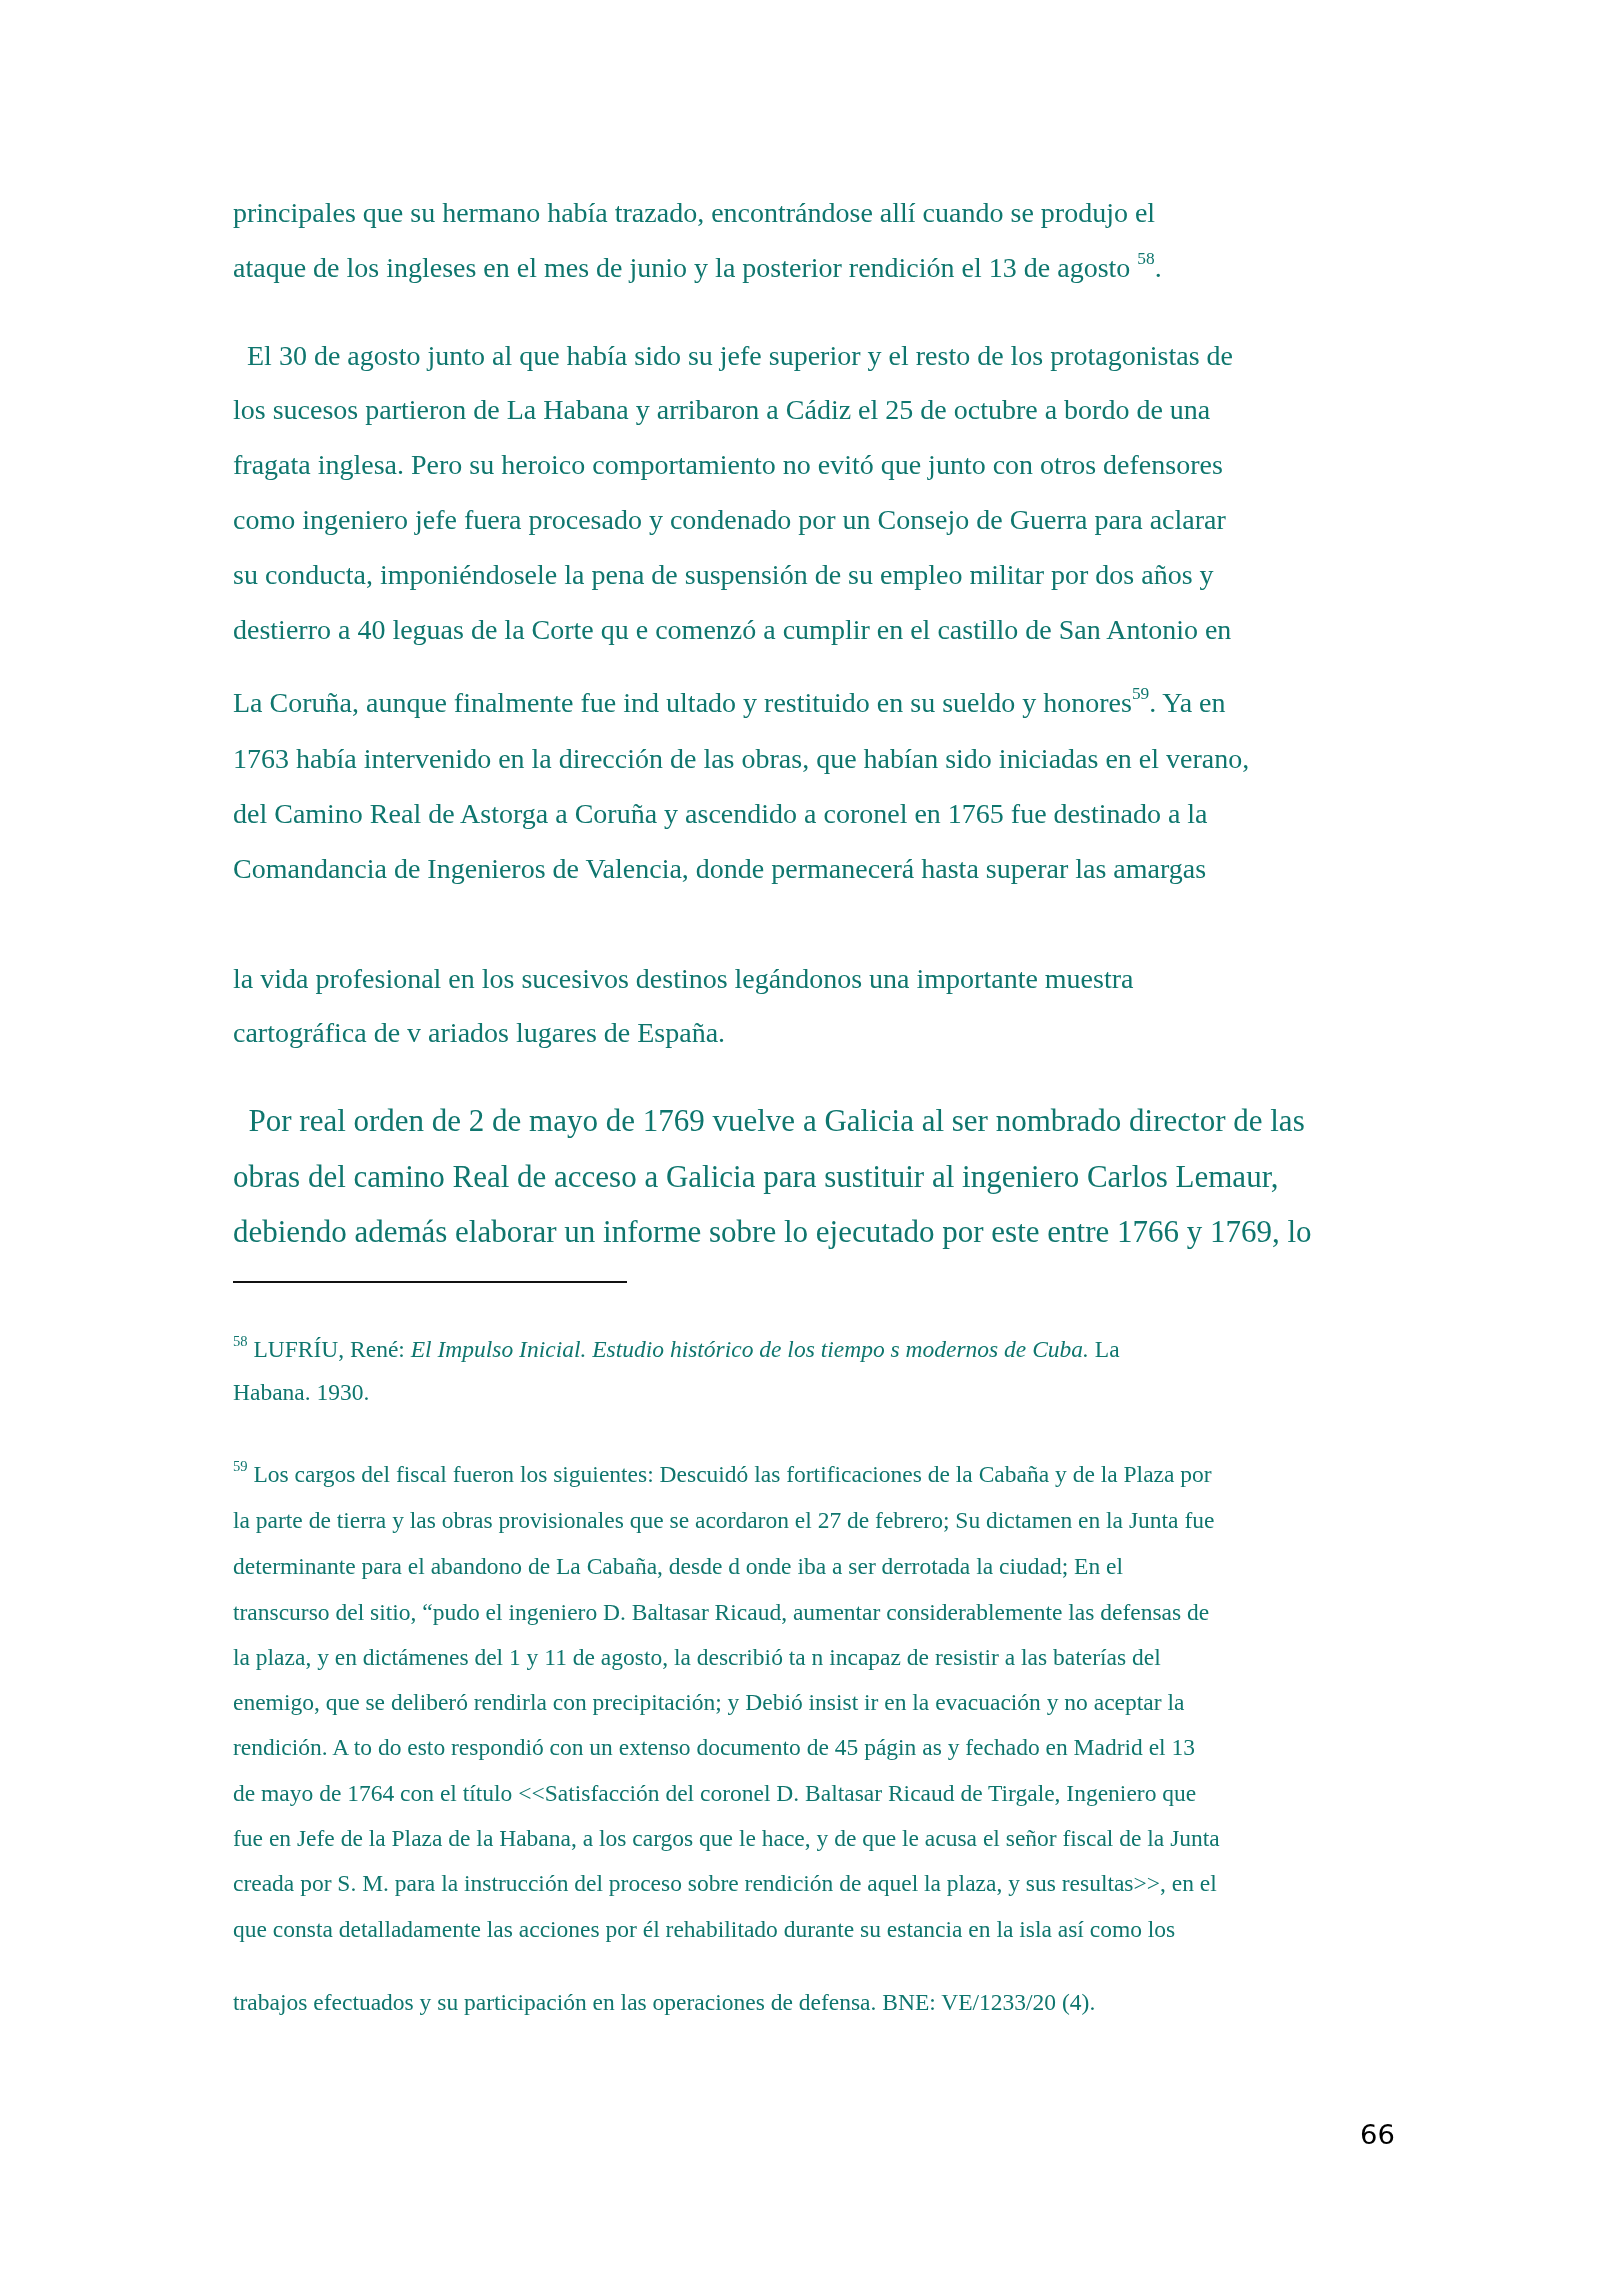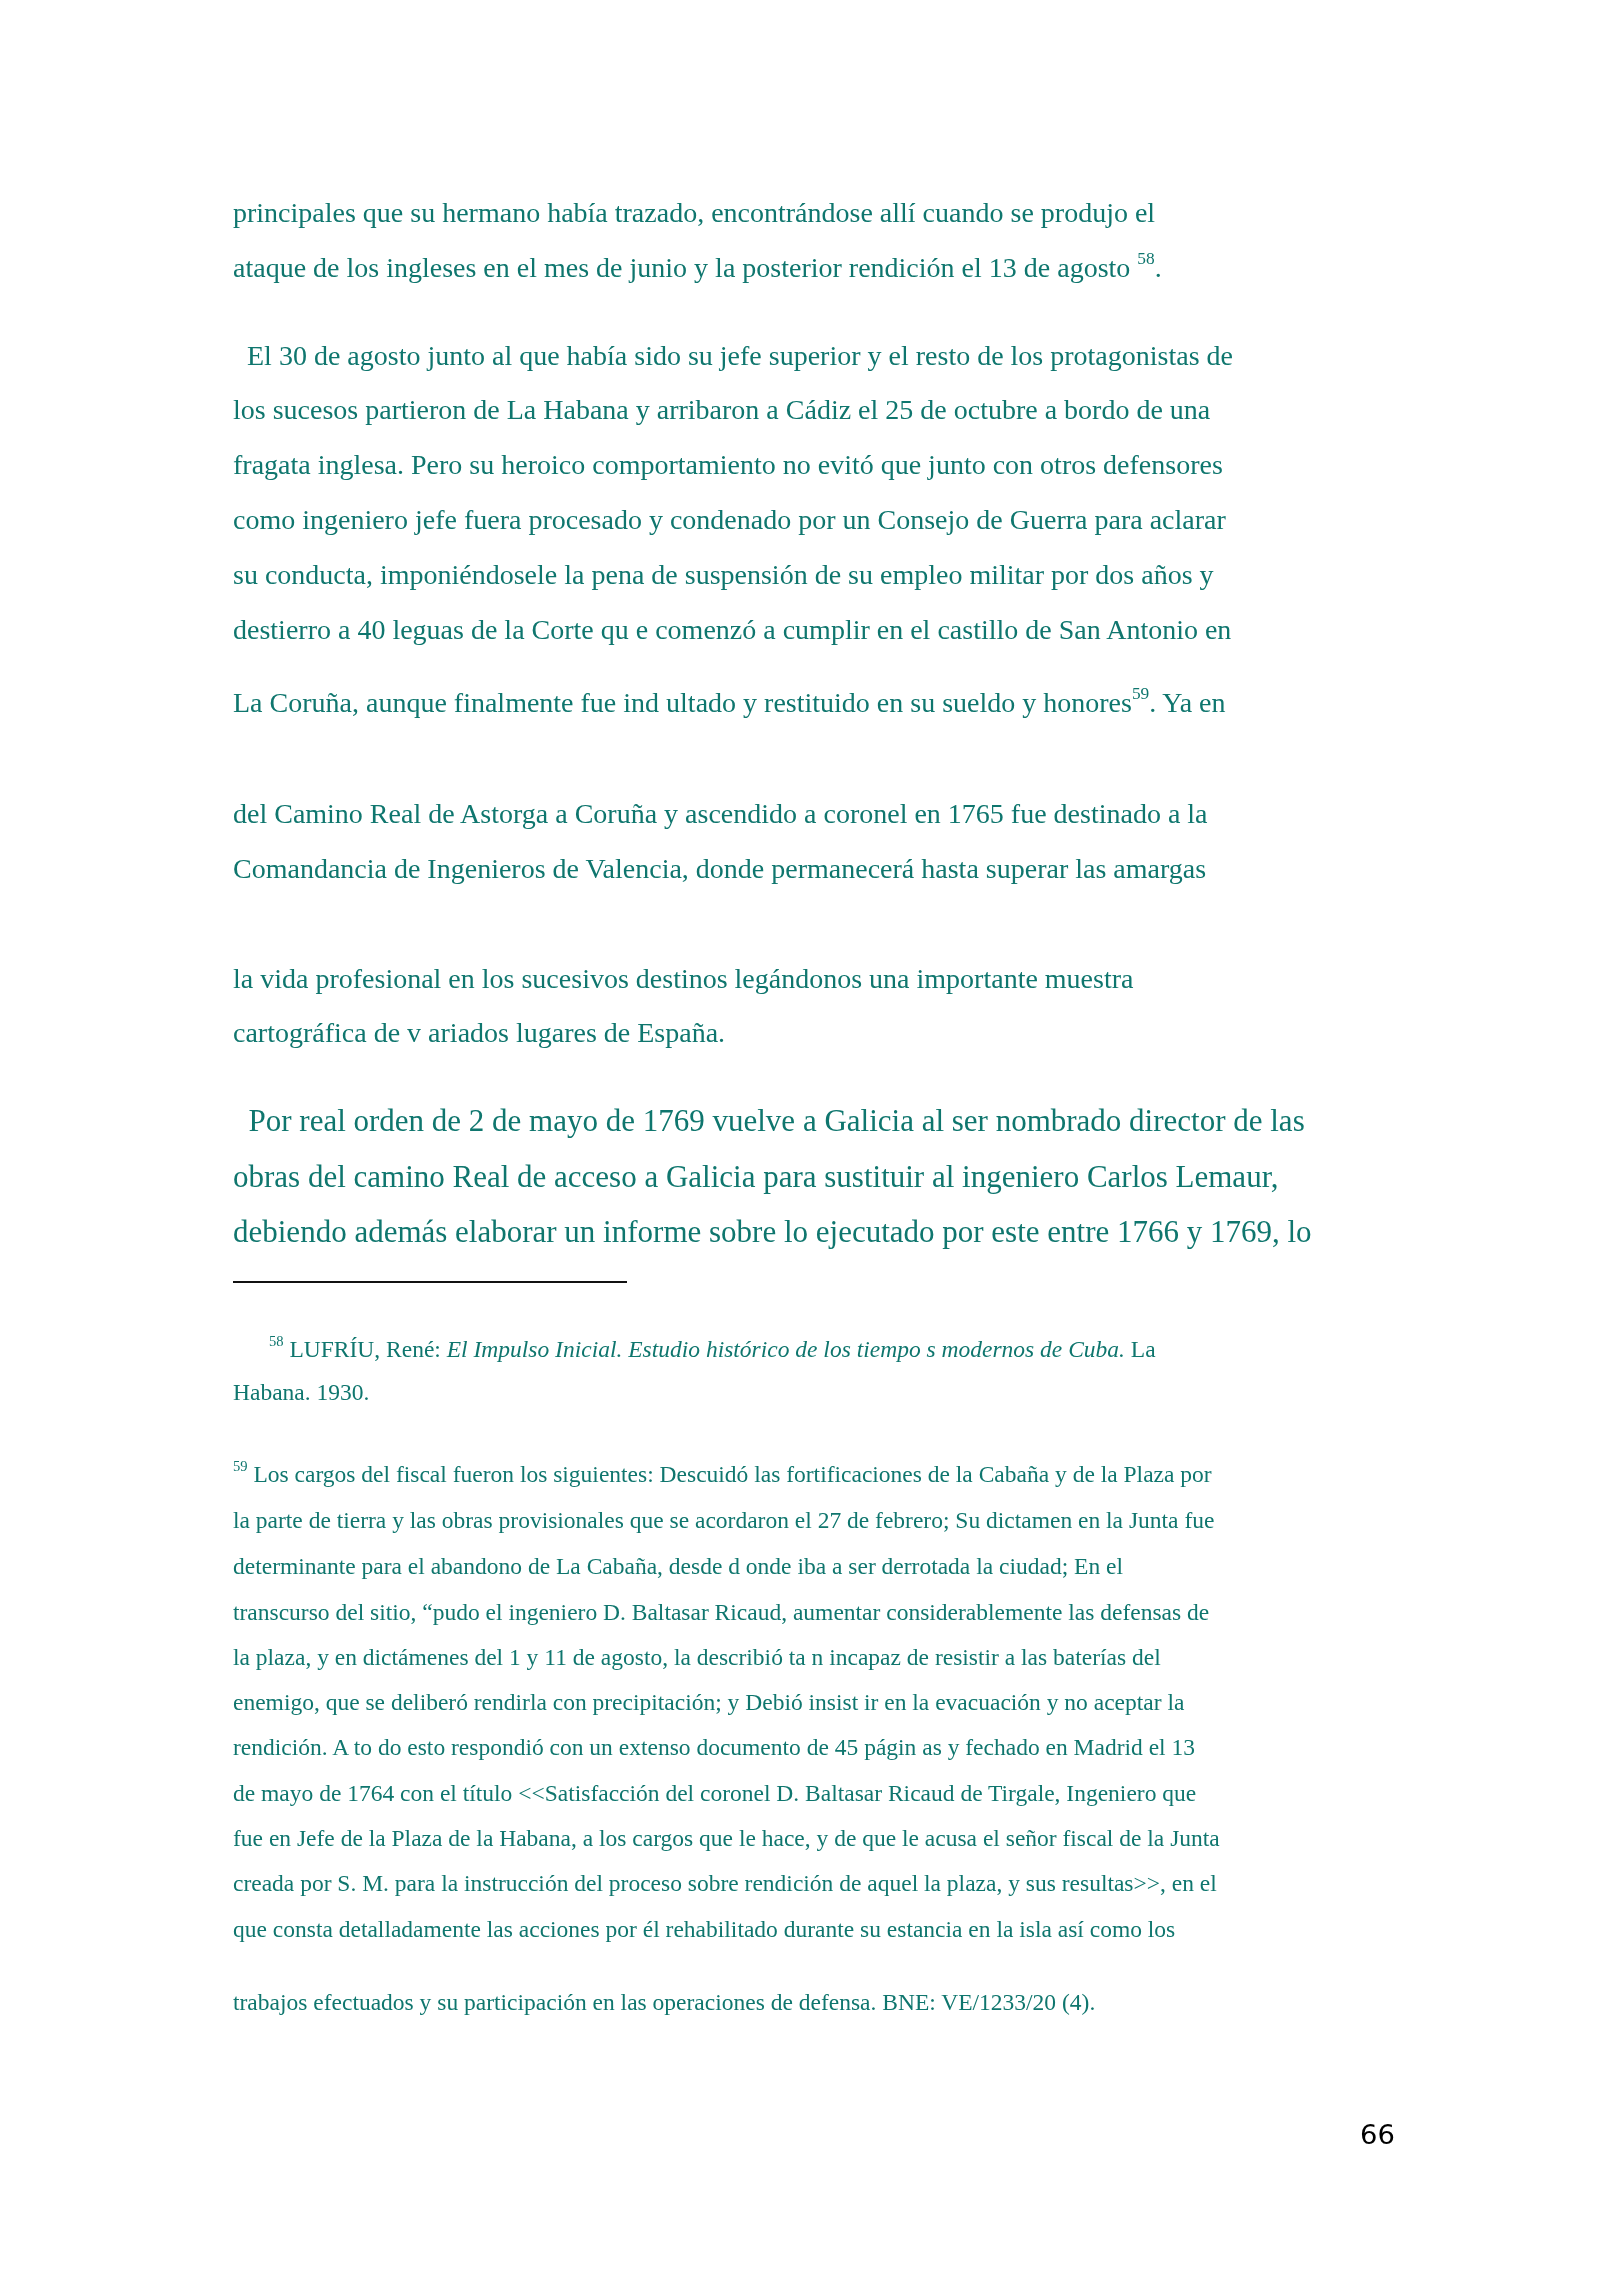--- a/index.html
+++ b/index.html
@@ -28,32 +28,33 @@
   <div class="line" style="top:196px;">principales que su hermano había trazado, encontrándose allí cuando se produjo el</div>
   <div class="line" style="top:251px;"><span>ataque de los ingleses en el mes de junio y la posterior rendición el 13 de agosto </span><sup>58</sup><span>.</span></div>
 
   <div class="line" style="top:339px; white-space:pre;">  El 30 de agosto junto al que había sido su jefe superior y el resto de los protagonistas de</div>
   <div class="line" style="top:393px;">los sucesos partieron de La Habana y arribaron a Cádiz el 25 de octubre a bordo de una</div>
   <div class="line" style="top:448px;">fragata inglesa. Pero su heroico comportamiento no evitó que junto con otros defensores</div>
   <div class="line" style="top:503px;">como ingeniero jefe fuera procesado y condenado por un Consejo de Guerra para aclarar</div>
   <div class="line" style="top:558px;">su conducta, imponiéndosele la pena de suspensión de su empleo militar por dos años y</div>
   <div class="line" style="top:613px;">destierro a 40 leguas de la Corte qu e comenzó a cumplir en el castillo de San Antonio en</div>
   <div class="line" style="top:686px;"><span>La Coruña, aunque finalmente fue ind ultado y restituido en su sueldo y honores</span><sup>59</sup><span>. Ya en</span></div>
+  <div class="line" style="top:742px;">1763 había intervenido en la dirección de las obras, que habían sido iniciadas en el verano,</div>
   <div class="line" style="top:797px;">del Camino Real de Astorga a Coruña y ascendido a coronel en 1765 fue destinado a la</div>
   <div class="line" style="top:852px;">Comandancia de Ingenieros de Valencia, donde permanecerá hasta superar las amargas</div>
   <div class="line" style="top:962px;">la vida profesional en los sucesivos destinos legándonos una importante muestra</div>
   <div class="line" style="top:1016px;">cartográfica de v ariados lugares de España.</div>
 
   <div class="line big" style="top:1102px; white-space:pre;">  Por real orden de 2 de mayo de 1769 vuelve a Galicia al ser nombrado director de las</div>
   <div class="line big" style="top:1158px;">obras del camino Real de acceso a Galicia para sustituir al ingeniero Carlos Lemaur,</div>
   <div class="line big" style="top:1213px;">debiendo además elaborar un informe sobre lo ejecutado por este entre 1766 y 1769, lo</div>
 
   <div class="rule"></div>
 
-  <div class="line fn" style="top:1335px;margin-left:36px;"><sup>58</sup><span> LUFRÍU, René: </span><i>El Impulso Inicial. Estudio histórico de los tiempo s modernos de Cuba.</i><span> La</span></div>
+  <div class="line fn" style="top:1335px;"><sup>58</sup><span> LUFRÍU, René: </span><i>El Impulso Inicial. Estudio histórico de los tiempo s modernos de Cuba.</i><span> La</span></div>
   <div class="line fn" style="top:1378px;">Habana. 1930.</div>
 
   <div class="line fn" style="top:1460px;"><sup>59</sup><span> Los cargos del fiscal fueron los siguientes: Descuidó las fortificaciones de la Cabaña y de la Plaza por</span></div>
   <div class="line fn" style="top:1506px;">la parte de tierra y las obras provisionales que se acordaron el 27 de febrero; Su dictamen en la Junta fue</div>
   <div class="line fn" style="top:1552px;">determinante para el abandono de La Cabaña, desde d onde iba a ser derrotada la ciudad; En el</div>
   <div class="line fn" style="top:1598px;">transcurso del sitio, “pudo el ingeniero D. Baltasar Ricaud, aumentar considerablemente las defensas de</div>
   <div class="line fn" style="top:1643px;">la plaza, y en dictámenes del 1 y 11 de agosto, la describió ta n incapaz de resistir a las baterías del</div>
   <div class="line fn" style="top:1688px;">enemigo, que se deliberó rendirla con precipitación; y Debió insist ir en la evacuación y no aceptar la</div>
   <div class="line fn" style="top:1733px;">rendición. A to do esto respondió con un extenso documento de 45 págin as y fechado en Madrid el 13</div>
   <div class="line fn" style="top:1779px;">de mayo de 1764 con el título &lt;&lt;Satisfacción del coronel D. Baltasar Ricaud de Tirgale, Ingeniero que</div>

